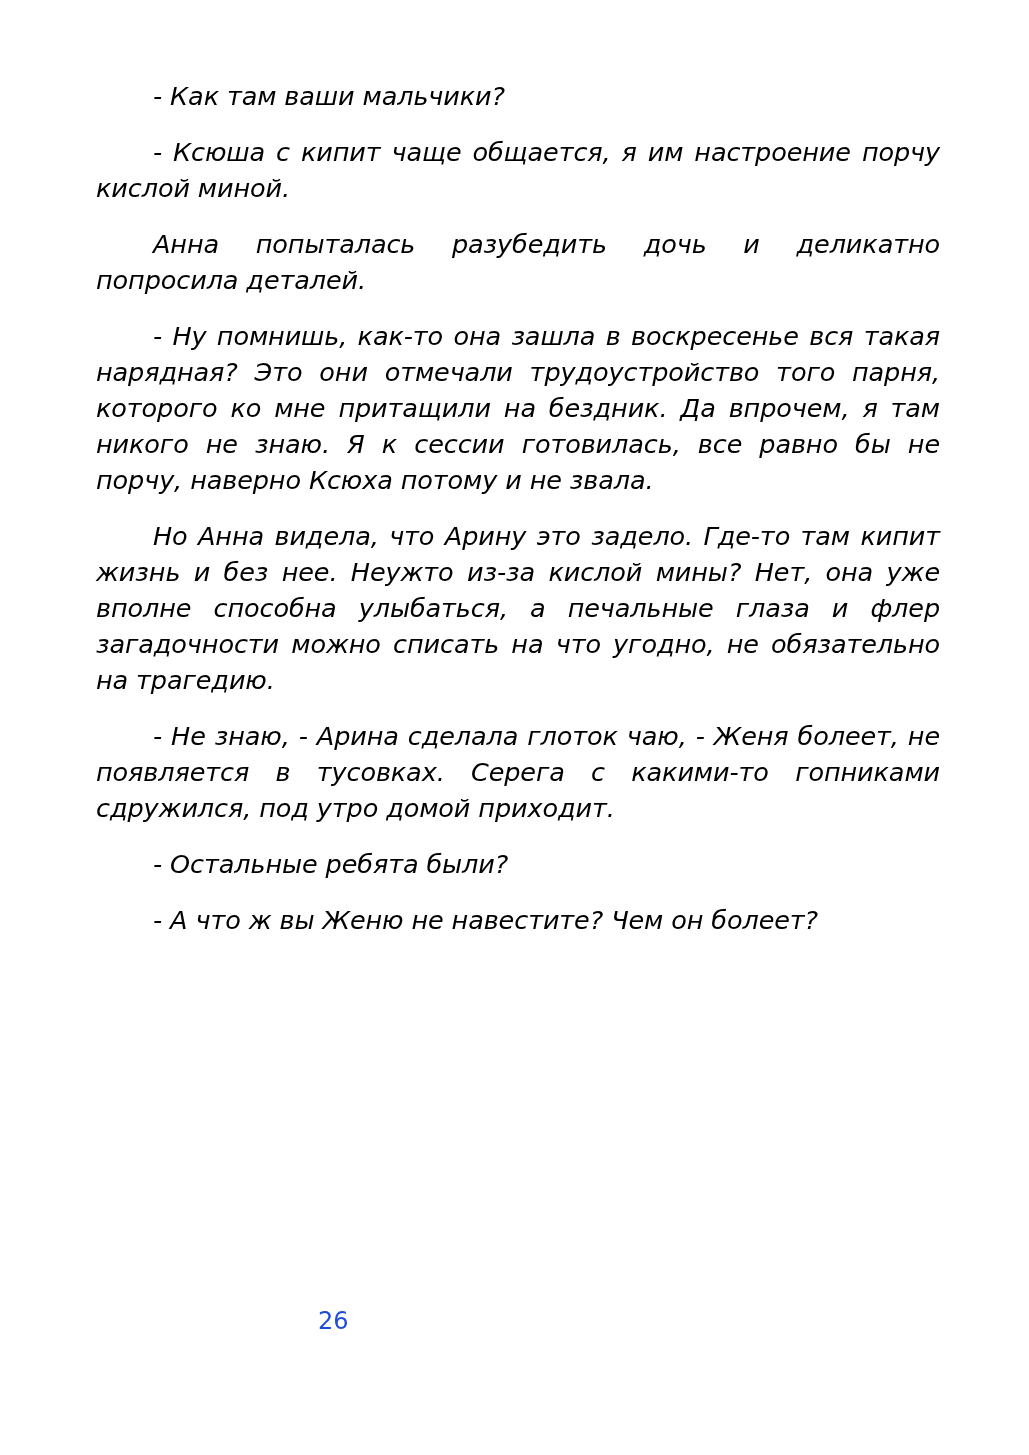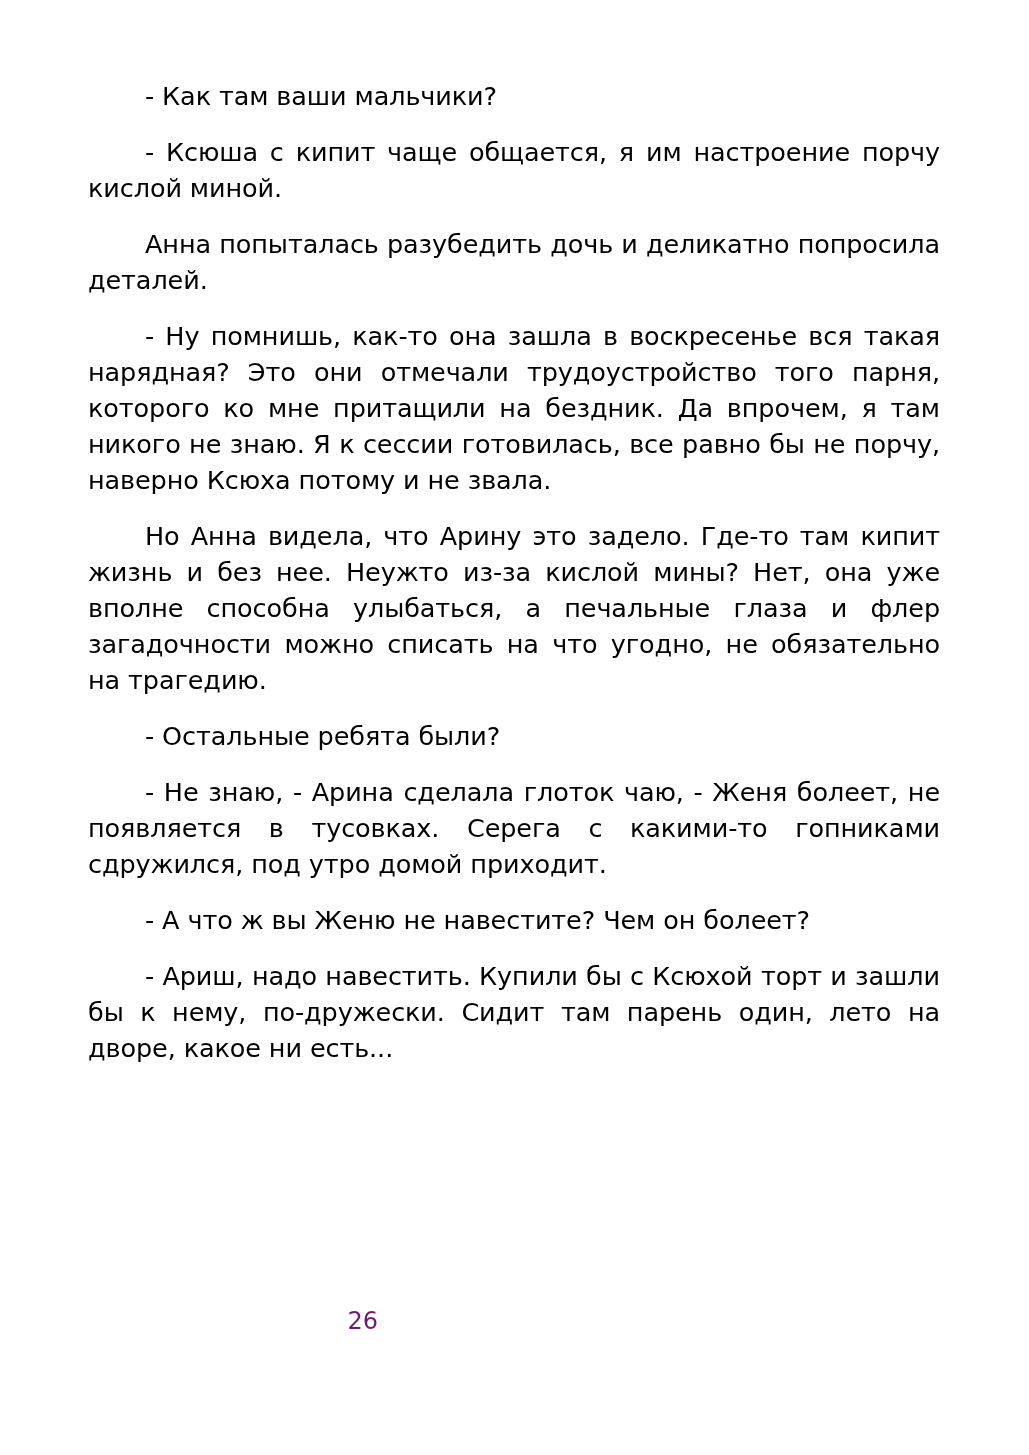--- a/index.html
+++ b/index.html
@@ -23,60 +23,60 @@
     overflow: hidden;
     box-sizing: border-box;
   }
   .text-column {
     position: absolute;
     left: 88px;
     top: 78px;
     width: 852px;
   }
   p.para {
-    margin: 0 0 20px 0;
+    margin: 0 0 20px 8px;
     font-size: 25.5px;
     line-height: 36px;
     text-align: justify;
     text-justify: inter-word;
     text-indent: 57px;
     hyphens: none;
     word-spacing: 0px;
     letter-spacing: -0.1px;
+    font-style: italic;
   }
   p.para:last-of-type {
     margin-bottom: 0;
   }
   
   p.para.tail {
     margin-bottom: 0;
   }
   .page-number {
     position: absolute;
     left: 318px;
     top: 1306px;
     width: 60px;
-    text-align: right;
+    text-align: left;
     font-size: 24px;
     line-height: 30px;
-    color: #701a75;
+    color: #1d4ed8;
   }
 </style>
 </head>
 <body>
 
 <div class="page">
 
   <div class="text-column">
     <p class="para">- Как там ваши мальчики?</p>
     <p class="para">- Ксюша с кипит чаще общается, я им настроение порчу кислой миной.</p>
     <p class="para">Анна попыталась разубедить дочь и деликатно попросила деталей.</p>
     <p class="para">- Ну помнишь, как-то она зашла в воскресенье вся такая нарядная? Это они отмечали трудоустройство того парня, которого ко мне притащили на бездник. Да впрочем, я там никого не знаю. Я к сессии готовилась, все равно бы не порчу, наверно Ксюха потому и не звала.</p>
     <p class="para">Но Анна видела, что Арину это задело. Где-то там кипит жизнь и без нее. Неужто из-за кислой мины? Нет, она уже вполне способна улыбаться, а печальные глаза и флер загадочности можно списать на что угодно, не обязательно на трагедию.</p>
+    <p class="para">- Не знаю, - Арина сделала глоток чаю, - Женя болеет, не появляется в тусовках. Серега с какими-то гопниками сдружился, под утро домой приходит.</p>
     <p class="para">- Остальные ребята были?</p>
-    <p class="para">- Не знаю, - Арина сделала глоток чаю, - Женя болеет, не появляется в тусовках. Серега с какими-то гопниками сдружился, под утро домой приходит.</p>
     <p class="para">- А что ж вы Женю не навестите? Чем он болеет?</p>
-    <p class="para">- Ариш, надо навестить. Купили бы с Ксюхой торт и зашли бы к нему, по-дружески. Сидит там парень один, лето на дворе, какое ни есть...</p>
   </div>
 
   <div class="page-number">26</div>
 
 </div>
 
 </body></html>

